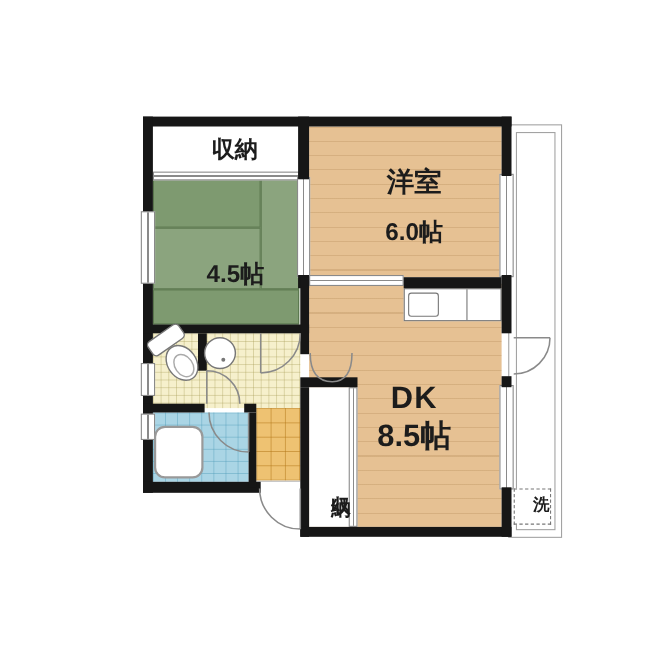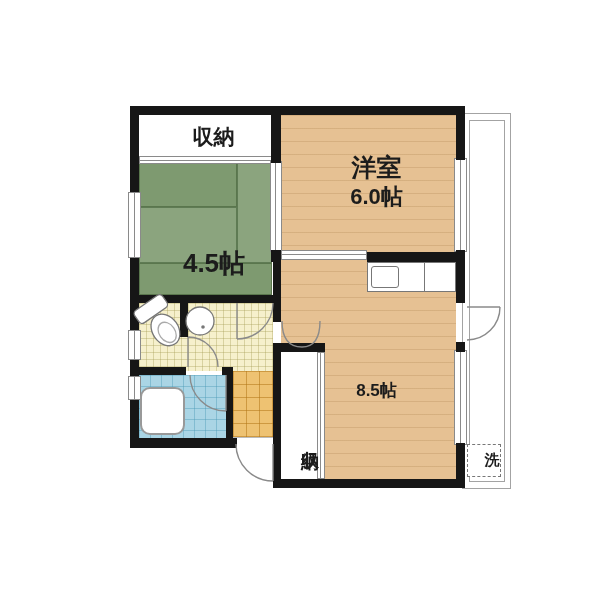--- a/index.html
+++ b/index.html
@@ -124,23 +124,24 @@
     <g>
       <circle cx="200" cy="321" r="14" fill="#ffffff" stroke="#777" stroke-width="1.3"></circle>
       <circle cx="203" cy="327" r="1.8" fill="#777"></circle>
     </g>
 
     <rect x="141" y="388" width="43" height="46" rx="9" fill="#ffffff" stroke="#999" stroke-width="2"></rect>
   </svg>
 
   <div class="abs lbl" style="left:139px;top:126px;width:133px;font-size:21px;">収納</div>
 
-  <div class="abs lbl" style="left:139px;top:250px;width:134px;font-size:26px;">4.5帖</div>
+  <div class="abs lbl" style="left:139px;top:238px;width:134px;font-size:22px;">4.5帖</div>
 
-  <div class="abs lbl" style="left:281px;top:155px;width:175px;font-size:25px;">洋室</div>
-  <div class="abs lbl" style="left:281px;top:186px;width:175px;font-size:22px;">6.0帖</div>
+  <div class="abs lbl" style="left:281px;top:155px;width:175px;font-size:25px;font-family:Liberation Mono, monospace;">洋室</div>
+  <div class="abs lbl" style="left:281px;top:200px;width:175px;font-size:22px;">6.0帖</div>
 
-  <div class="abs lbl" style="left:281px;top:382px;width:175px;font-size:17px;">8.5帖</div>
+  <div class="abs lbl" style="left:281px;top:348px;width:175px;font-size:28px;letter-spacing:1px;">DK</div>
+  <div class="abs lbl" style="left:281px;top:382px;width:175px;font-size:28px;">8.5帖</div>
 
   <div class="abs lbl" style="left:281px;top:393px;width:38px;height:92px;font-size:18px;writing-mode:vertical-rl;text-align:center;letter-spacing:3px;display:flex;justify-content:center;">収納</div>
 
   <div class="abs lbl" style="left:467px;top:452px;width:34px;font-size:15px;">洗</div>
 </div>
 
 </body></html>

